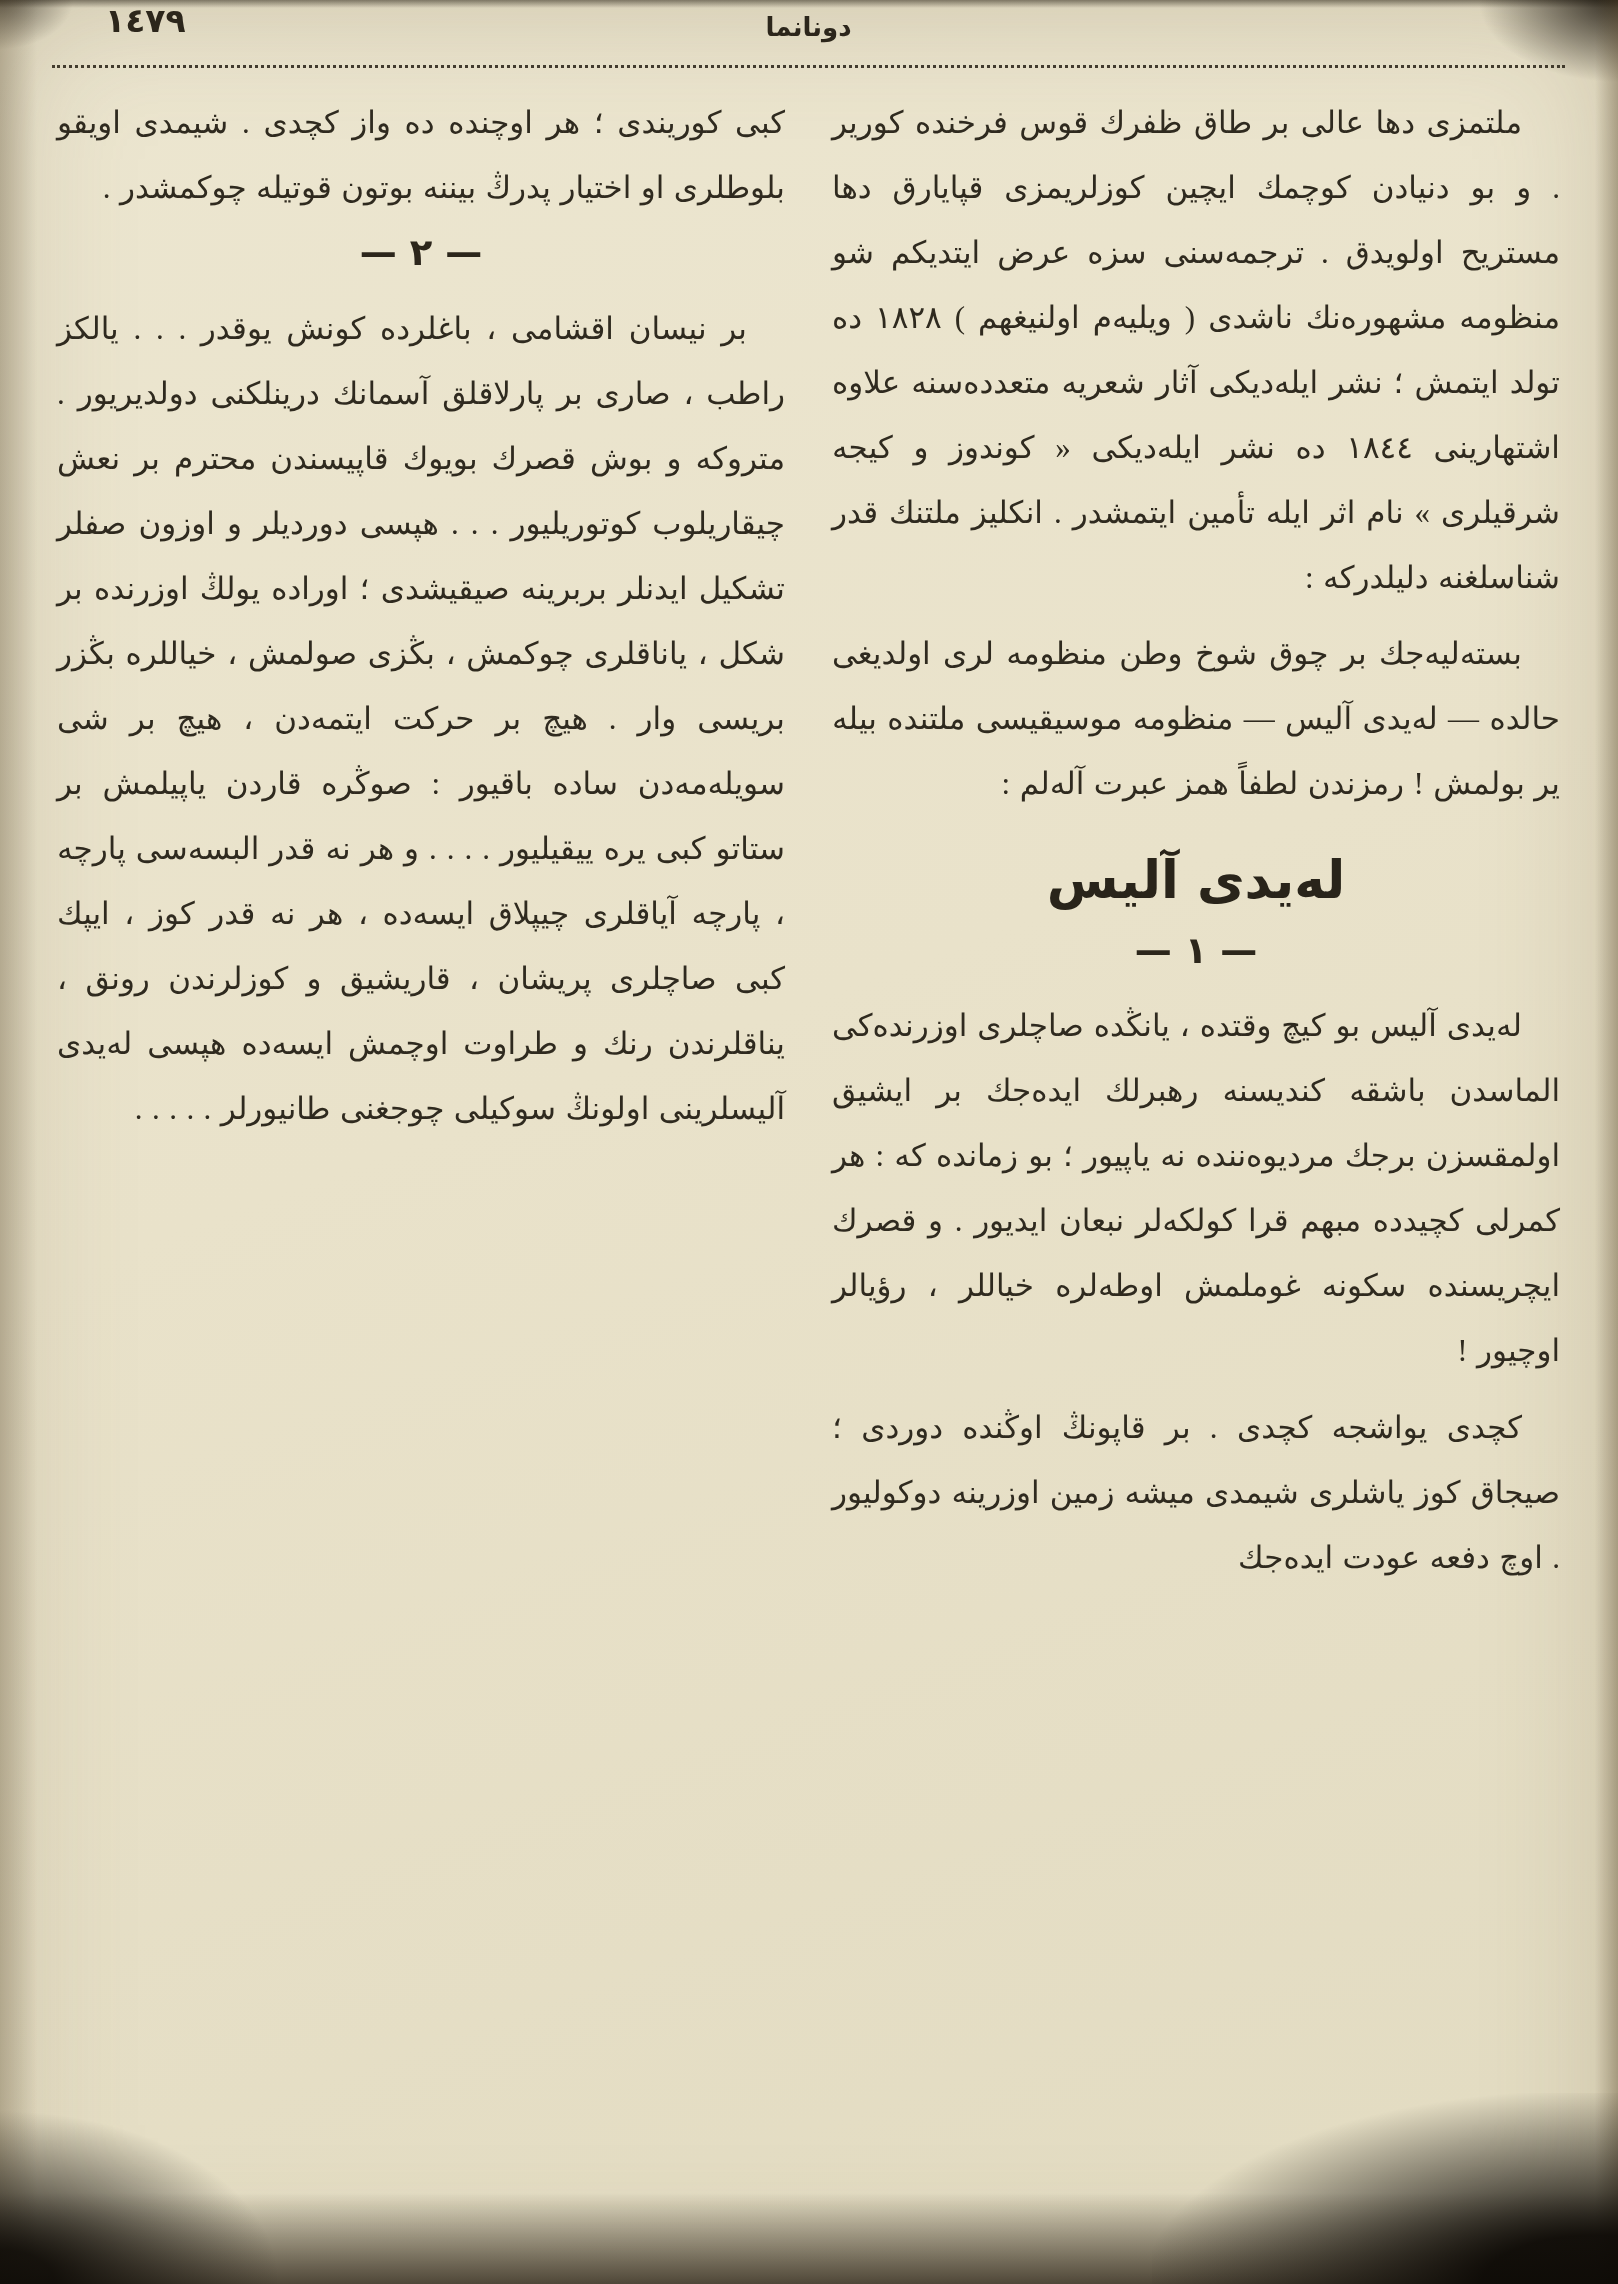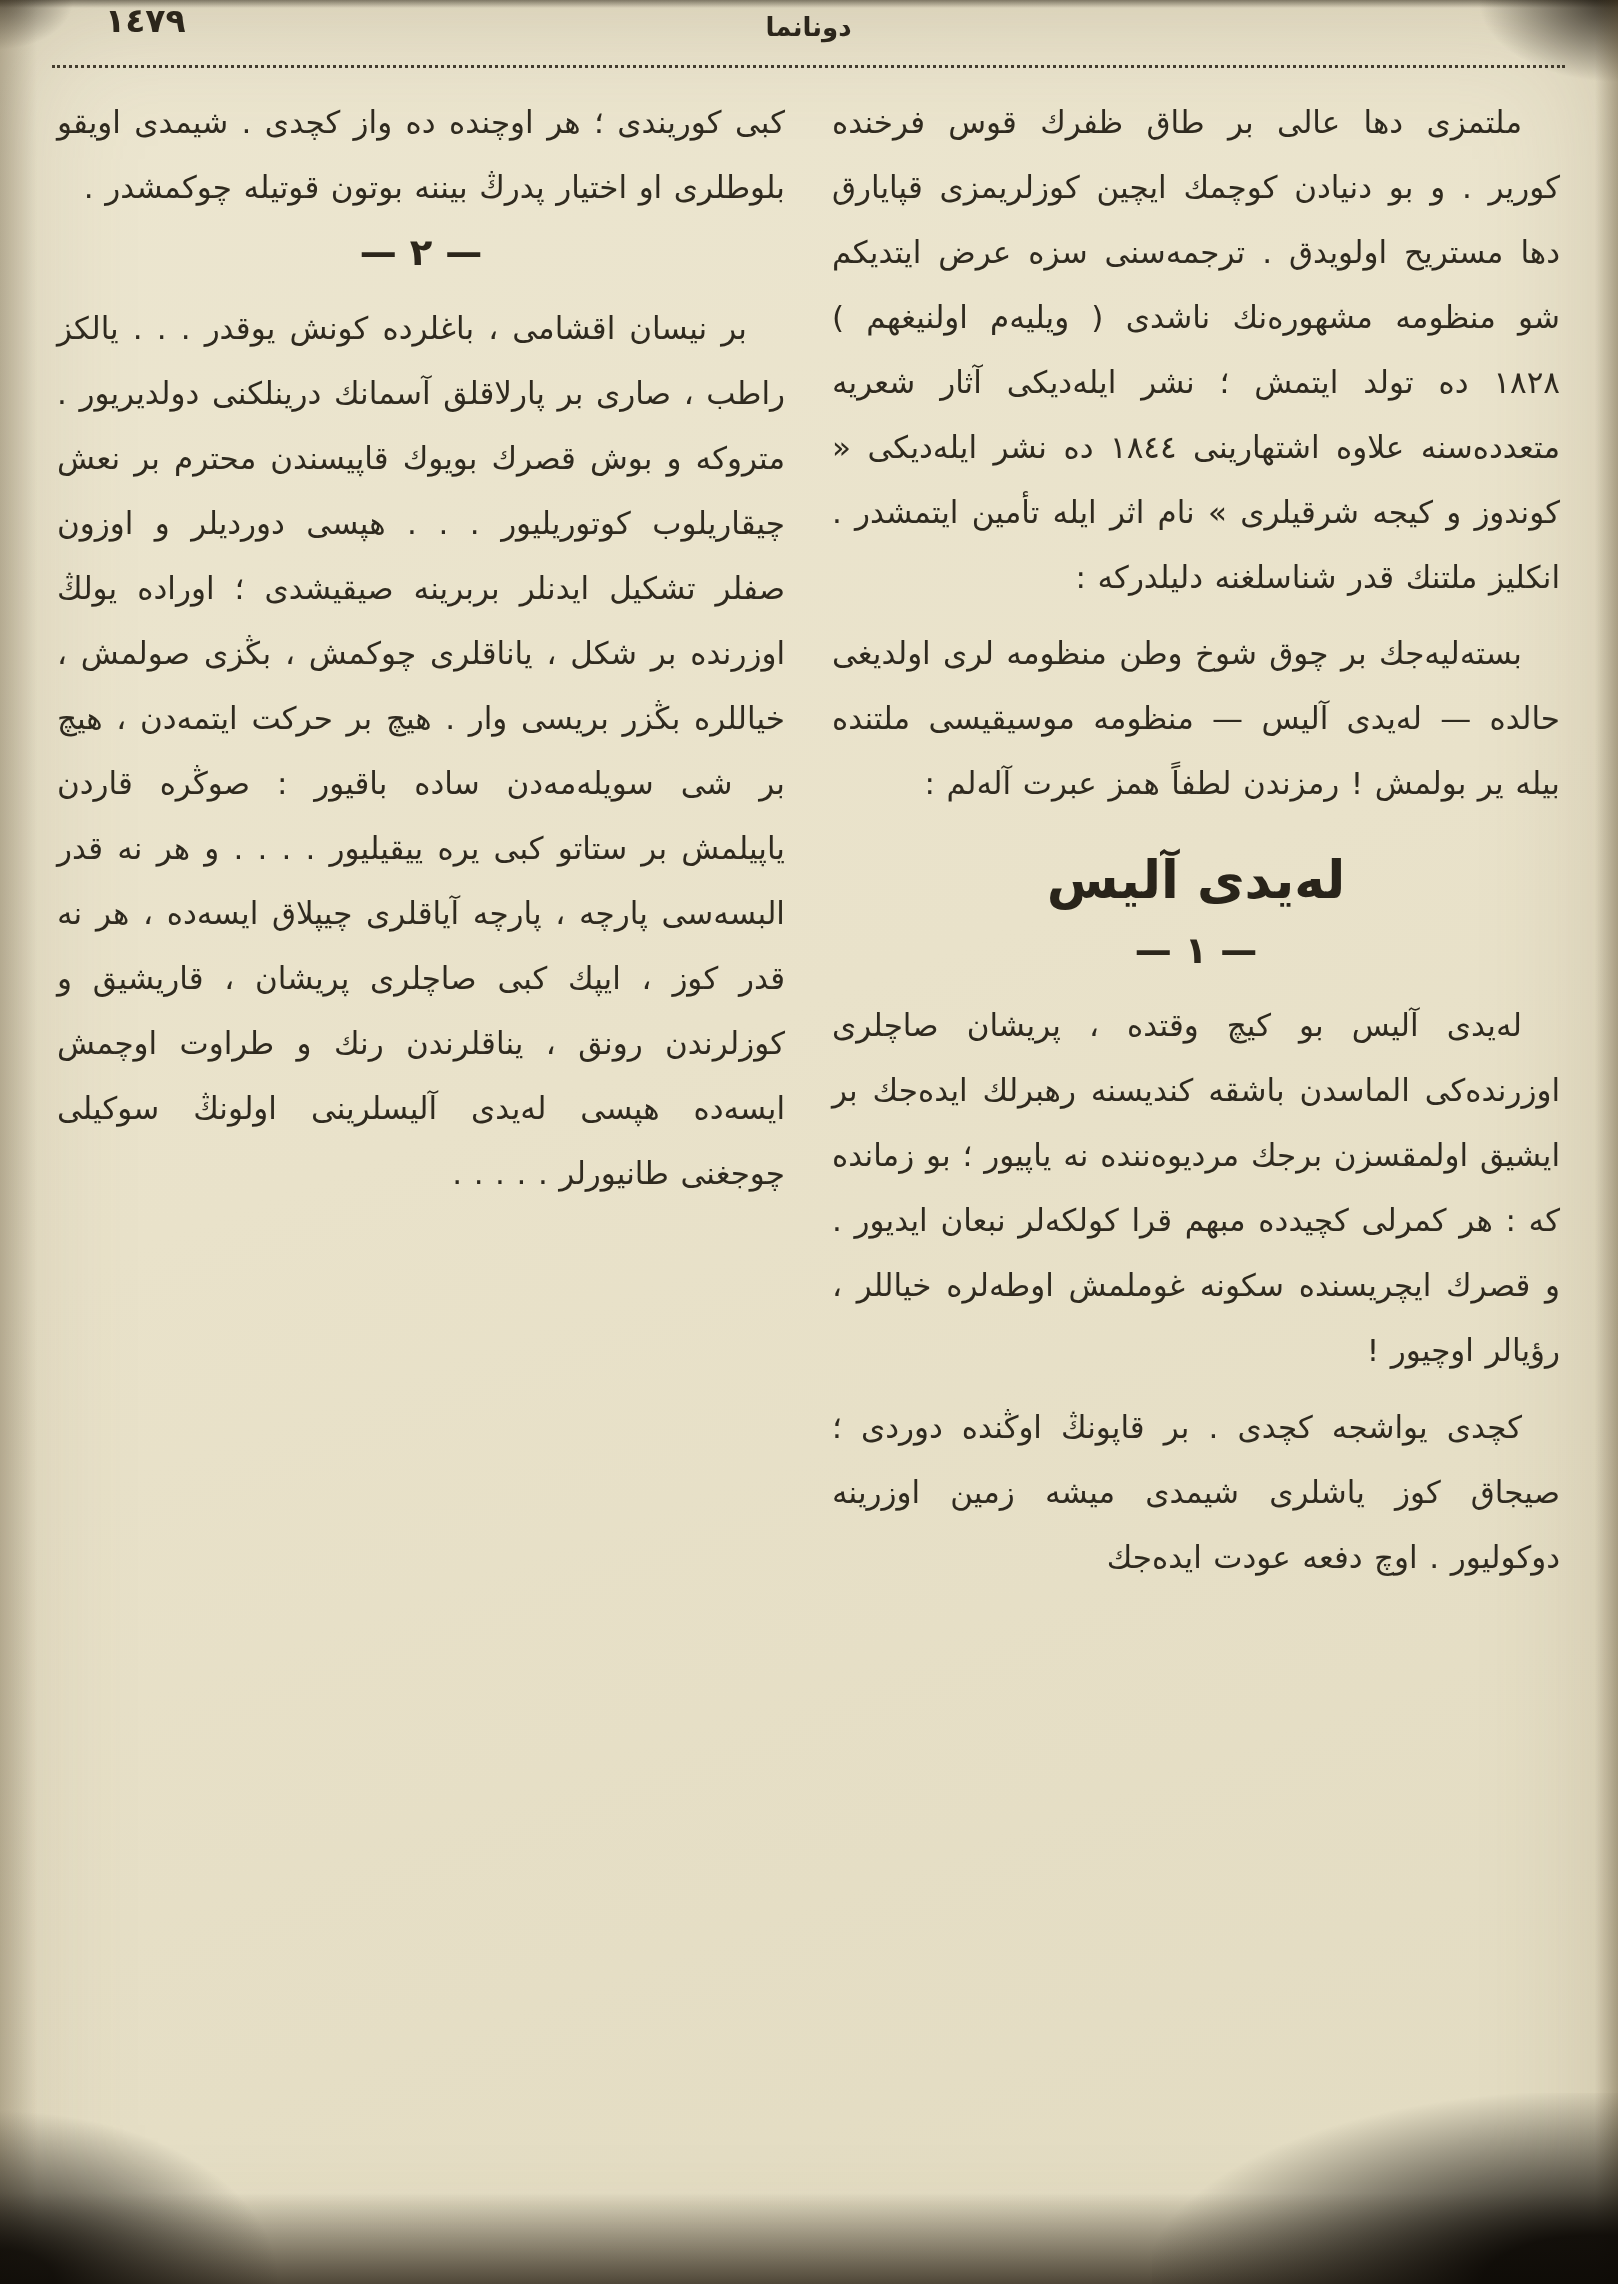--- a/index.html
+++ b/index.html
@@ -87,20 +87,21 @@
     padding: 21.6px 58px 0 58px;
   }
   .column { flex: 1 1 0; min-width: 0; }
 
   .para {
     margin: 0 0 11.6px 0;
     font-size: 31px;
     line-height: 65px;
     text-align: justify;
     word-spacing: 1.7px;
+    font-family: Liberation Serif, serif;
   }
   .para.indent { text-indent: 38px; }
 
   .poem-title {
     margin: 28px 0 5px 0;
     text-align: center;
     font-size: 52px;
     font-weight: bold;
     line-height: 1.4;
     color: #29241a;
@@ -125,21 +126,21 @@
   </header>
   <div class="rule"></div>
 
   <main class="columns">
 
     <section class="column">
       <p class="para indent">ملتمزى دها عالى بر طاق ظفرك قوس فرخنده كورير . و بو دنيادن كوچمك ايچين كوزلريمزى قپايارق دها مستريح اولويدق . ترجمه‌سنى سزه عرض ايتديكم شو منظومه مشهوره‌نك ناشدى ( ويليه‌م اولنيغهم ) ١٨٢٨ ده تولد ايتمش ؛ نشر ايله‌ديكى آثار شعريه متعدده‌سنه علاوه اشتهارينى ١٨٤٤ ده نشر ايله‌ديكى « كوندوز و كيجه شرقيلرى » نام اثر ايله تأمين ايتمشدر . انكليز ملتنك قدر شناسلغنه دليلدركه :</p>
       <p class="para indent">بسته‌ليه‌جك بر چوق شوخ وطن منظومه‌ لرى اولديغى حالده — لەيدى آليس — منظومه موسيقيسى ملتنده بيله ير بولمش ! رمزندن لطفاً همز عبرت آله‌لم :</p>
       <h2 class="poem-title">لەيدى آليس</h2>
       <div class="part-marker">— ١ —</div>
-      <p class="para indent">لەيدى آليس بو كيچ وقتده ، پريشان صاچلرى اوزرنده‌كى الماسدن باشقه كنديسنه رهبرلك ايده‌جك بر ايشيق اولمقسزن برجك مرديوه‌ننده نه ياپيور ؛ بو زمانده كه : هر كمرلى كچيدده مبهم قرا كولكه‌لر نبعان ايديور . و قصرك ايچريسنده سكونه غوملمش اوطه‌لره خياللر ، رؤيالر اوچيور !</p>
+      <p class="para indent">لەيدى آليس بو كيچ وقتده ، يانڭده صاچلرى اوزرنده‌كى الماسدن باشقه كنديسنه رهبرلك ايده‌جك بر ايشيق اولمقسزن برجك مرديوه‌ننده نه ياپيور ؛ بو زمانده كه : هر كمرلى كچيدده مبهم قرا كولكه‌لر نبعان ايديور . و قصرك ايچريسنده سكونه غوملمش اوطه‌لره خياللر ، رؤيالر اوچيور !</p>
       <p class="para indent">كچدى يواشجه كچدى . بر قاپونڭ اوڭنده دوردى ؛ صيجاق كوز ياشلرى شيمدى ميشه زمين اوزرينه دوكوليور . اوچ دفعه عودت ايده‌جك</p>
     </section>
 
     <section class="column">
       <p class="para">كبى كوريندى ؛ هر اوچنده ده واز كچدى . شيمدى اويقو بلوطلرى او اختيار پدرڭ بيننه بوتون قوتيله چوكمشدر .</p>
       <div class="part-marker">— ٢ —</div>
       <p class="para indent">بر نيسان اقشامى ، باغلرده كونش يوقدر . . . يالكز راطب ، صارى بر پارلاقلق آسمانك درينلكنى دولديريور . متروكه و بوش قصرك بويوك قاپيسندن محترم بر نعش چيقاريلوب كوتوريليور . . . هپسى دورديلر و اوزون صفلر تشكيل ايدنلر بربرينه صيقيشدى ؛ اوراده يولڭ اوزرنده بر شكل ، ياناقلرى چوكمش ، بڭزى صولمش ، خياللره بڭزر بريسى وار . هيچ بر حركت ايتمه‌دن ، هيچ بر شى سويله‌مه‌دن ساده باقيور : صوڭره قاردن ياپيلمش بر ستاتو كبى يره ييقيليور . . . . و هر نه قدر البسه‌سى پارچه ، پارچه آياقلرى چيپلاق ايسه‌ده ، هر نه قدر كوز ، ايپك كبى صاچلرى پريشان ، قاريشيق و كوزلرندن رونق ، يناقلرندن رنك و طراوت اوچمش ايسه‌ده هپسى لەيدى آليسلرينى اولونڭ سوكيلى چوجغنى طانيورلر . . . . .</p>
     </section>
 
   </main>

